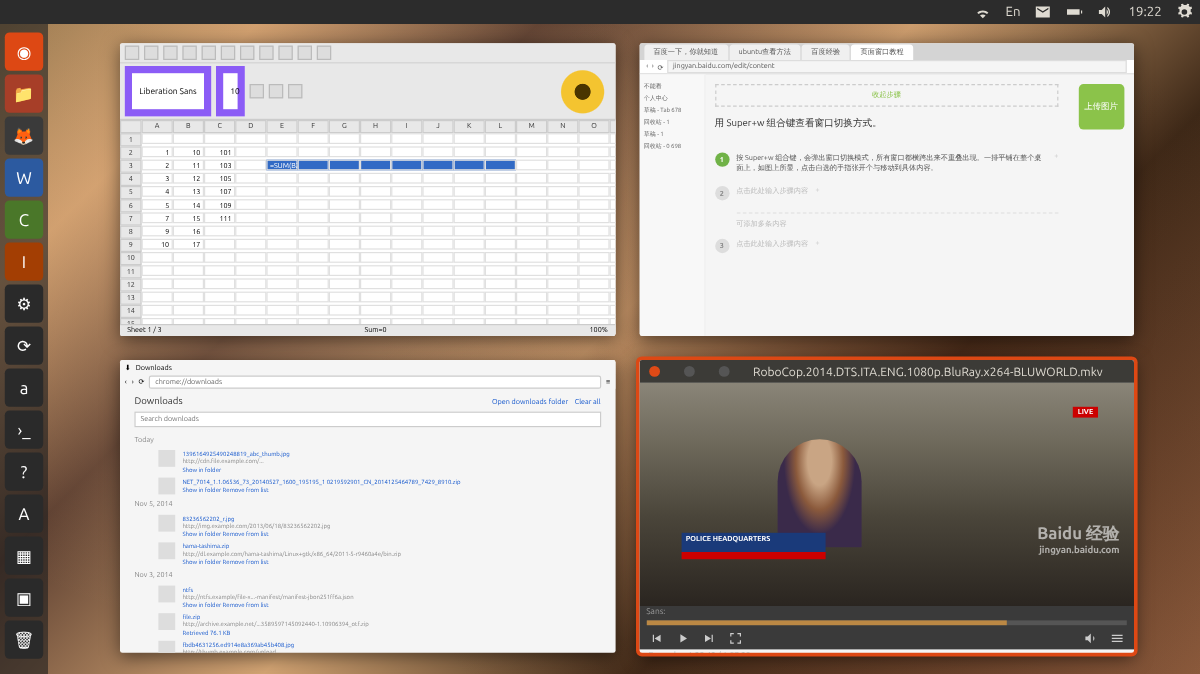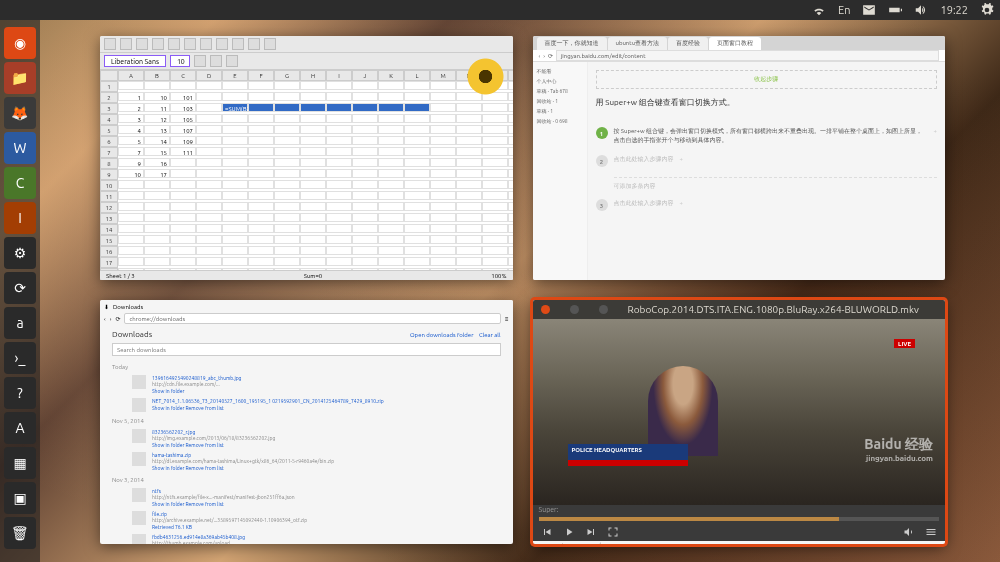--- a/index.html
+++ b/index.html
@@ -29,21 +29,21 @@
 .win.selected { box-shadow: 0 0 0 3px #dd4814, 0 3px 15px rgba(0,0,0,0.6); }
 .win-titlebar { background: #3c3b37; color: #dfdbd2; font-size: 10px; padding: 4px 8px; display: flex; align-items: center; gap: 20px; }
 .win-btn { width: 9px; height: 9px; border-radius: 50%; }
 .wb-close { background: #df4a16; }
 .wb-min { background: #555; }
 .wb-max { background: #555; }
 
 
 .ss-toolbar { background: #e8e8e8; border-bottom: 1px solid #ccc; padding: 2px 4px; display: flex; gap: 4px; align-items: center; font-size: 7px; }
 .ss-tbtn { width: 12px; height: 12px; background: #ddd; border: 1px solid #bbb; }
-.ss-font { background: #fff; border: 1px solid #8b5cf6; padding: 1px 6px; font-size: 7px; }
+.ss-font { background: #fff; border: 6px solid #8b5cf6; padding: 11px 6px; font-size: 7px; }
 .ss-grid { display: grid; grid-template-columns: 18px repeat(16, 26px); font-size: 6px; background: #fff; }
 .ss-hdr { background: #e8e8e8; border: 0.5px solid #ccc; text-align: center; padding: 1px; color: #333; }
 .ss-cell { border: 0.5px solid #e0e0e0; padding: 1px 2px; text-align: right; height: 9px; color: #000; }
 .ss-cell.sel { background: #316ac5; color: #fff; }
 .ss-sunflower { position: absolute; top: 18px; right: 5px; width: 45px; height: 45px; background: radial-gradient(circle, #4a3500 20%, #f4c430 22%, #f4c430 55%, transparent 58%); border-radius: 50%; }
 .ss-status { position: absolute; bottom: 0; left: 0; right: 0; height: 10px; background: #e8e8e8; border-top: 1px solid #ccc; font-size: 6px; display: flex; padding: 1px 6px; }
 
 
 .br-tabs { background: #d4d4d4; height: 14px; display: flex; gap: 1px; padding-left: 4px; font-size: 6px; align-items: flex-end; }
 .br-tab { background: #f0f0f0; padding: 2px 8px; border-radius: 3px 3px 0 0; color: #555; }
@@ -554,20 +554,23 @@
           <div style="color:#bbb">点击此处输入步骤内容</div>
           <div style="color:#ccc">+</div>
         </div>
         <div style="border-top:1px dashed #ddd;padding:4px 0;margin:4px 0 4px 18px;font-size:6px;color:#bbb">可添加多条内容</div>
         <div class="br-step">
           <div class="br-num gray">3</div>
           <div style="color:#bbb">点击此处输入步骤内容</div>
           <div style="color:#ccc">+</div>
         </div>
       </div>
+      <div class="br-right">
+        <div class="br-logo">上传图片</div>
+      </div>
     </div>
   </div>
 
   <div class="win">
     <div class="dl-chrome">
       <span>⬇</span>
       <span>Downloads</span>
     </div>
     <div class="dl-chrome">
       <span>‹</span>
@@ -663,21 +666,21 @@
         <div class="vp-live">LIVE</div>
         <div class="vp-lowerthird">
           <span>POLICE HEADQUARTERS</span>
         </div>
         <div class="vp-watermark">
           <span>Baidu 经验</span>
           <small>jingyan.baidu.com</small>
         </div>
       </div>
       <div class="vp-controls">
-        <span style="padding:0 6px;font-size:7px;color:#999">Super:</span>
+        <span style="padding:0 6px;font-size:7px;color:#999">Sans:</span>
         <div class="vp-progress"></div>
         <div class="vp-btns">
           <span><svg viewBox="0 0 24 24">
                 <path d="M6 6h2v12H6zm3 6l10-6v12z"></path>
               </svg></span>
           <span><svg viewBox="0 0 24 24">
                 <path d="M8 5v14l11-7z"></path>
               </svg></span>
           <span><svg viewBox="0 0 24 24">
                 <path d="M16 6h2v12h-2zm-11 0l10 6-10 6z"></path>

